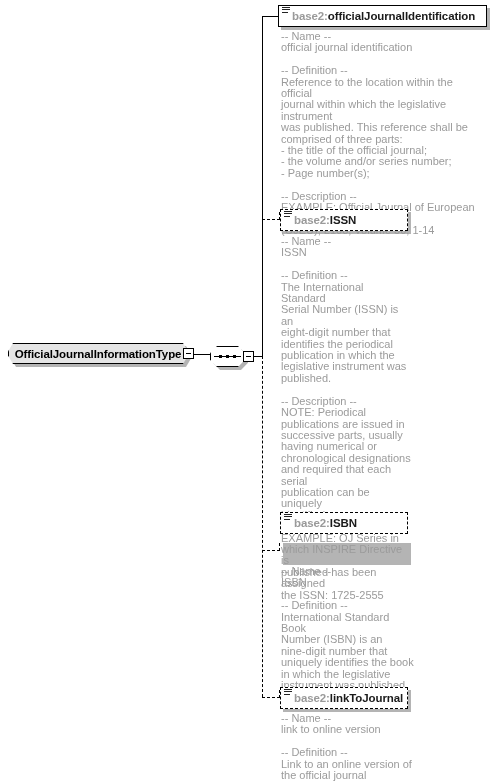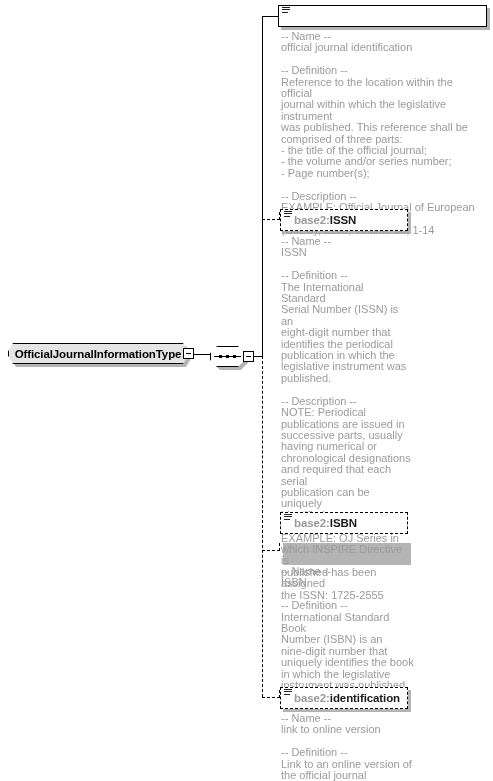--- a/index.html
+++ b/index.html
@@ -234,20 +234,23 @@
 <div class="dline-h" style="left:262px; top:697px; width:18px;"></div>
 <div class="dline-v" style="left:279px; top:690px; height:8px;"></div>
 
 <div class="node-shadow" style="left:281px; top:8px; width:209px; height:22px;"></div>
 <div class="node-box solid" style="left:278px; top:5px; width:209px; height:22px;">
   <span class="doc-icon">
     <i></i>
       <i></i>
       <i></i>
   </span>
+  <span class="node-label">
+    <span class="ns">base2:</span><span>officialJournalIdentification</span>
+  </span>
 </div>
 <div class="annot" style="left:281px; top:31px; width:200px;">-- Name --
 official journal identification
 
 -- Definition --
 Reference to the location within the official
 journal within which the legislative instrument
 was published. This reference shall be
 comprised of three parts:
 - the title of the official journal;
@@ -319,21 +322,21 @@
 instrument was published.</div>
 
 <div class="node-shadow" style="left:283px; top:690px; width:128px; height:22px;"></div>
 <div class="node-box dashed" style="left:280px; top:687px; width:128px; height:22px;">
   <span class="doc-icon">
     <i></i>
       <i></i>
       <i></i>
   </span>
   <span class="node-label">
-    <span class="ns">base2:</span><span>identification</span>
+    <span class="ns">base2:</span><span>linkToJournal</span>
   </span>
 </div>
 <div class="annot" style="left:281px; top:713px; width:135px;">-- Name --
 link to online version
 
 -- Definition --
 Link to an online version of
 the official journal</div>
 
 </body></html>

